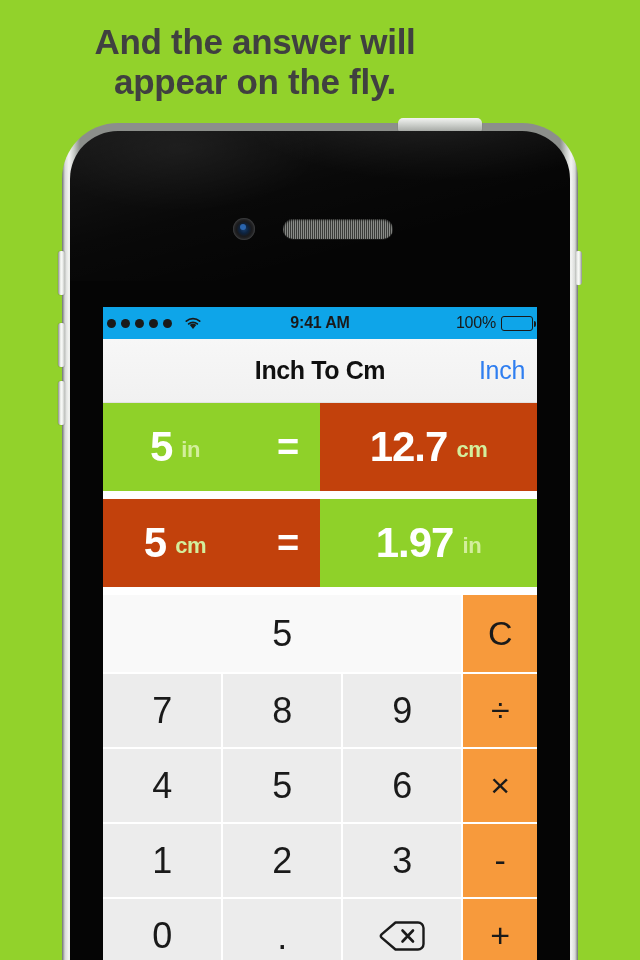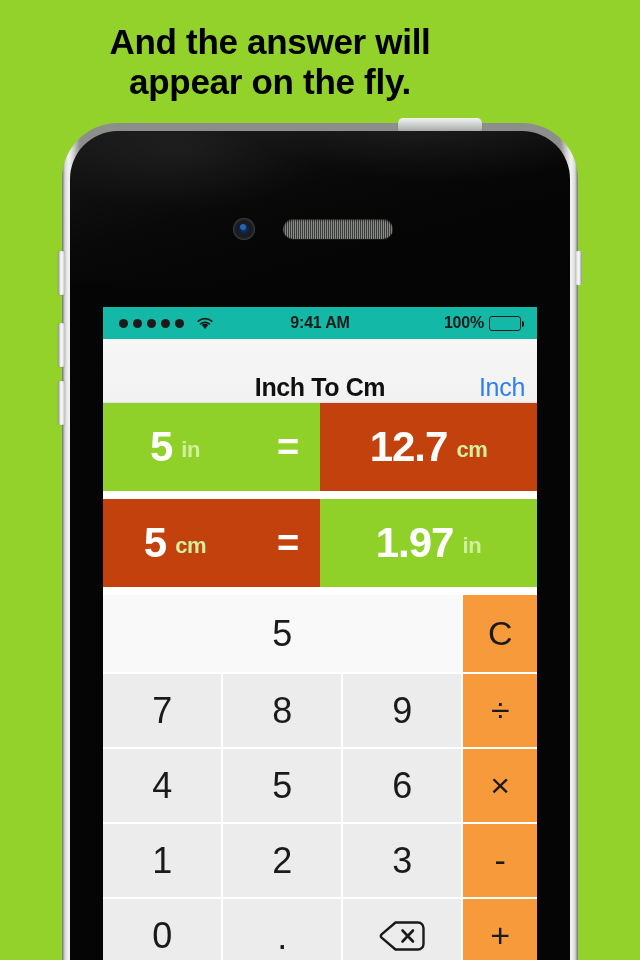--- a/index.html
+++ b/index.html
@@ -13,24 +13,24 @@
   body {
     font-family: "Liberation Sans", sans-serif;
     background: #92d22b;
     position: relative;
   }
 
   
   .headline {
     position: absolute;
     top: 22px;
-    left: 15px;
+    left: 0;
     width: 510px;
     text-align: center;
-    color: #000000;
+    color: #404040;
     font-size: 35px;
     font-weight: bold;
     line-height: 40px;
     letter-spacing: -0.3px;
   }
   .headline-line { display: block; }
 
   
   .device {
     position: absolute;
@@ -159,24 +159,24 @@
     width: 434px;
     height: 716px;
     background: #ffffff;
     overflow: hidden;
   }
 
   
   .statusbar {
     position: relative;
     height: 32px;
-    background: #14b8a6;
+    background: #0ea5e9;
     display: flex;
     align-items: center;
-    padding: 0 16px;
+    padding: 0 4px;
   }
   .sb-left { display: flex; align-items: center; gap: 12px; }
   .sig-dots { display: flex; gap: 5px; align-items: center; }
   .sig-dot {
     width: 9px; height: 9px;
     border-radius: 50%;
     background: #1a1a1a;
   }
   .wifi-icon { width: 18px; height: 14px; display: block; }
   .sb-time {
@@ -191,21 +191,21 @@
   .sb-right {
     margin-left: auto;
     display: flex;
     align-items: center;
     gap: 5px;
     position: relative;
     z-index: 2;
   }
   .sb-battery-text {
     font-size: 16px;
-    font-weight: bold;
+    font-weight: normal;
     color: #1a1a1a;
     letter-spacing: -0.2px;
   }
   .battery {
     position: relative;
     width: 32px; height: 15px;
     border: 1.5px solid #1a1a1a;
     border-radius: 3px;
     padding: 1.5px;
   }
@@ -223,21 +223,21 @@
     background: #1a1a1a;
   }
 
   
   .navbar {
     position: relative;
     height: 64px;
     background: linear-gradient(to bottom, #f7f7f7 0%, #f1f1f1 100%);
     border-bottom: 1px solid #e2e2e2;
     display: flex;
-    align-items: flex-end;
+    align-items: center;
     padding-left: 13px;
   }
   .nav-title {
     position: absolute;
     left: 0; right: 0;
     text-align: center;
     font-size: 25px;
     font-weight: bold;
     color: #101010;
     letter-spacing: -0.4px;

